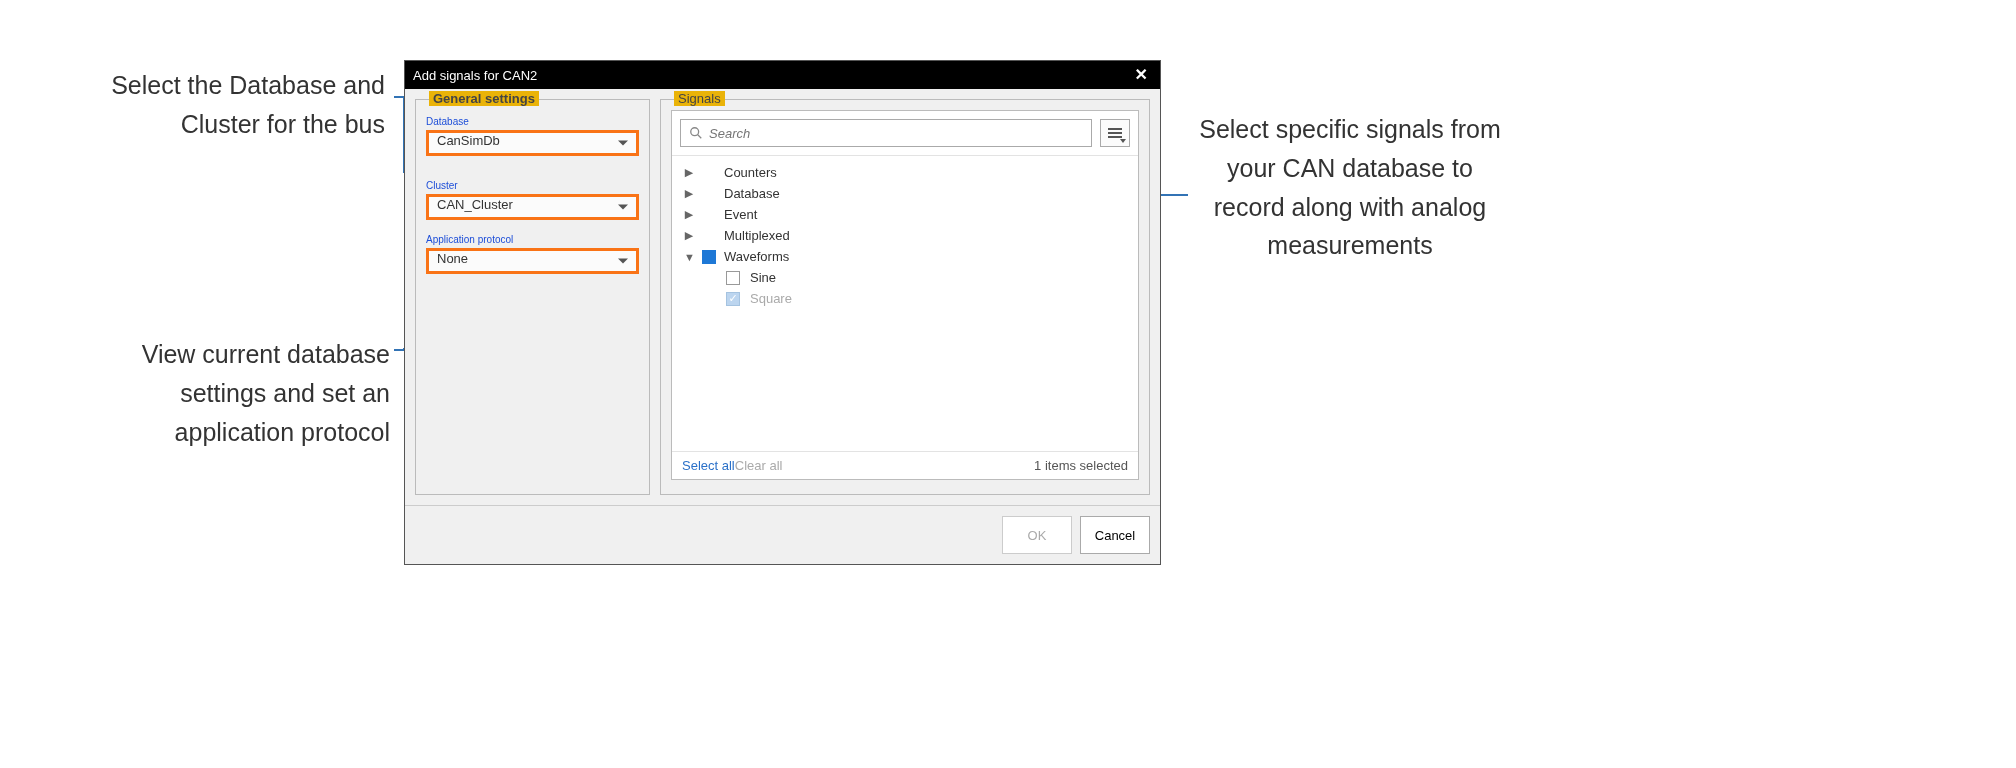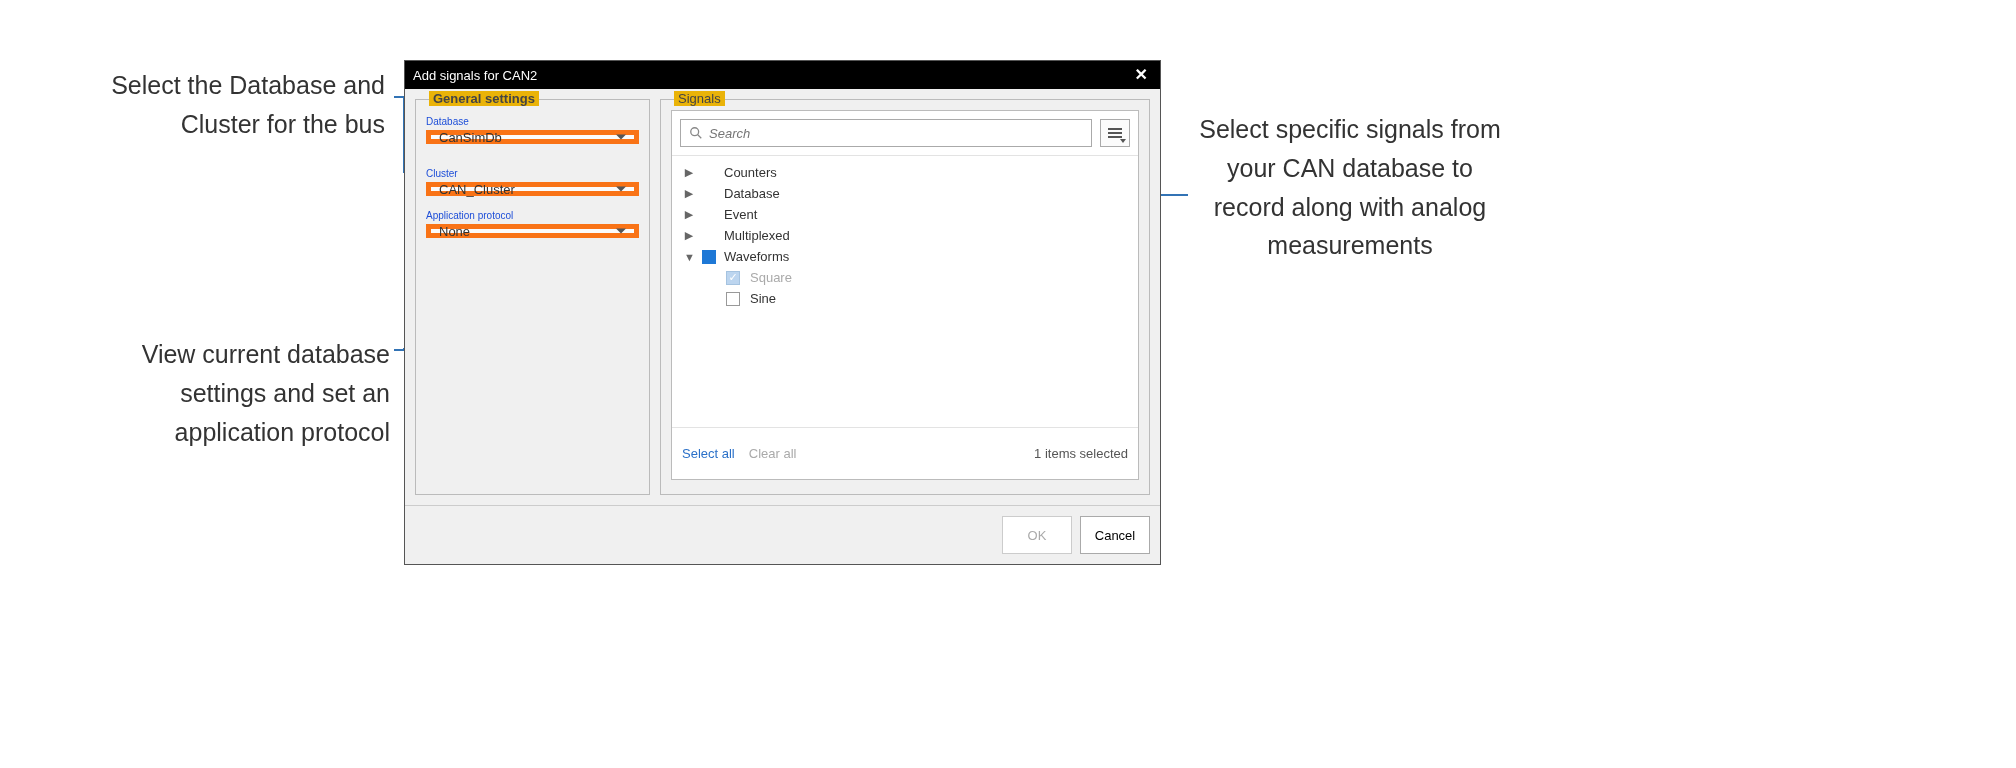--- a/index.html
+++ b/index.html
@@ -70,25 +70,24 @@
     color: #444;
   }
   .fieldset.general { width: 235px; }
   .fieldset.general .legend { font-weight: bold; }
   .fieldset.signals { flex: 1; }
 
   .form-label { font-size: 10px; color: #1d4ed8; margin-top: 6px; display: block; }
   .dropdown {
     position: relative;
     width: 100%;
-    height: 14px;
-    border: 5px solid #f97316;
+    height: 26px;
+    border: 3px solid #f97316;
     background: #fbfbfb;
     display: flex;
-    align-items: center;
     padding: 0 24px 0 8px;
     font-size: 13px;
     color: #333;
     margin-top: 3px;
     cursor: pointer;
   }
   .dropdown .caret {
     position: absolute;
     right: 8px;
     top: 50%;
@@ -220,24 +219,23 @@
   }
   .cbx.partial { background: #1e78d6; border-color:#1e78d6; }
   .cbx.disabled-checked { background:#bcd5ef; border-color:#a5c3e0; }
   .cbx.disabled-checked::after { content:"✓"; color:#fff; font-size:11px; line-height:1;}
   .tree-child { padding-left: 42px; }
   .tree-child .tree-item { gap: 10px; }
 
   .signals-footer {
     display: flex;
     align-items: center;
-    padding: 18px 10px;
+    padding: 6px 10px;
     border-top: 1px solid #e3e3e3;
     font-size: 13px;
-    gap: 14px;
     margin-top: 11px;
   }
   .link { color: #2a70c8; cursor: pointer; }
   .link.disabled { color: #aaa; cursor: default; }
   .status { margin-left: auto; color: #555; }
 
   .btn-row {
     background: #f0f0f0;
     border-top: 1px solid #ccc;
     padding: 10px;
@@ -370,26 +368,26 @@
             <span style="width:14px"></span>
             <span>Multiplexed</span>
           </div>
           <div class="tree-item">
             <span class="expander">▼</span>
             <span class="cbx partial"></span>
             <span>Waveforms</span>
           </div>
           <div class="tree-child">
             <div class="tree-item">
+              <span class="cbx"></span>
+              <span>Sine</span>
+            </div>
+            <div class="tree-item">
               <span class="cbx disabled-checked"></span>
               <span style="color:#aaa">Square</span>
-            </div>
-            <div class="tree-item">
-              <span class="cbx"></span>
-              <span>Sine</span>
             </div>
           </div>
         </div>
 
         <div class="signals-footer">
           <span class="link">Select all</span>
           <span class="link disabled">Clear all</span>
           <span class="status">1 items selected</span>
         </div>
       </div>

